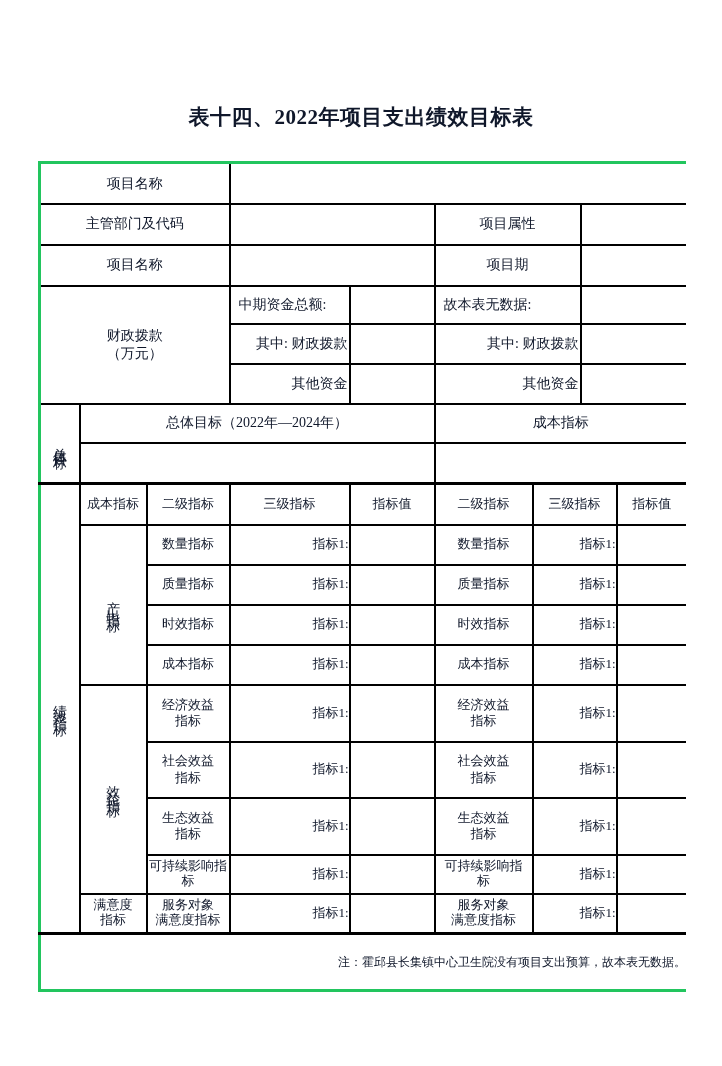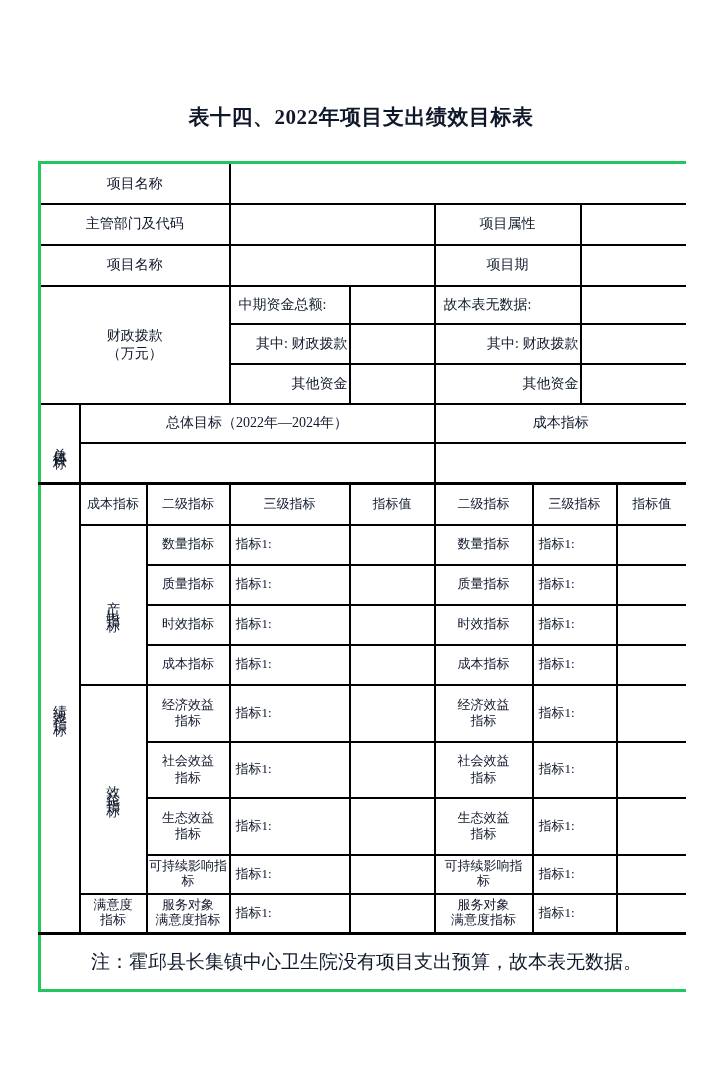--- a/index.html
+++ b/index.html
@@ -26,22 +26,22 @@
   tr.sec td{border-top-width:3px;}
   .ind td{font-size:13px;}
   .wrap{white-space:pre-line;}
   .vt{
     writing-mode:vertical-lr;text-orientation:upright;display:inline-block;
     letter-spacing:6px;font-size:14px;
   }
   .vt-sm{letter-spacing:3px;}
   .al{text-align:left;padding-left:8px;border-radius:17px;}
   .ar{text-align:right;padding-right:1px;margin-top:8px;}
-  .ind-val{text-align:left;padding-left:5px;border-radius:14px;}
-  .note-cell{text-align:center;padding-left:6px;font-size:19px;}
+  .ind-val{text-align:right;padding-left:5px;border-radius:14px;}
+  .note-cell{text-align:right;padding-left:6px;font-size:12px;}
 </style>
 </head>
 <body>
 
 <div class="page">
 
   <div class="title">表十四、2022年项目支出绩效目标表</div>
 
   <table class="form">
     <colgroup>

